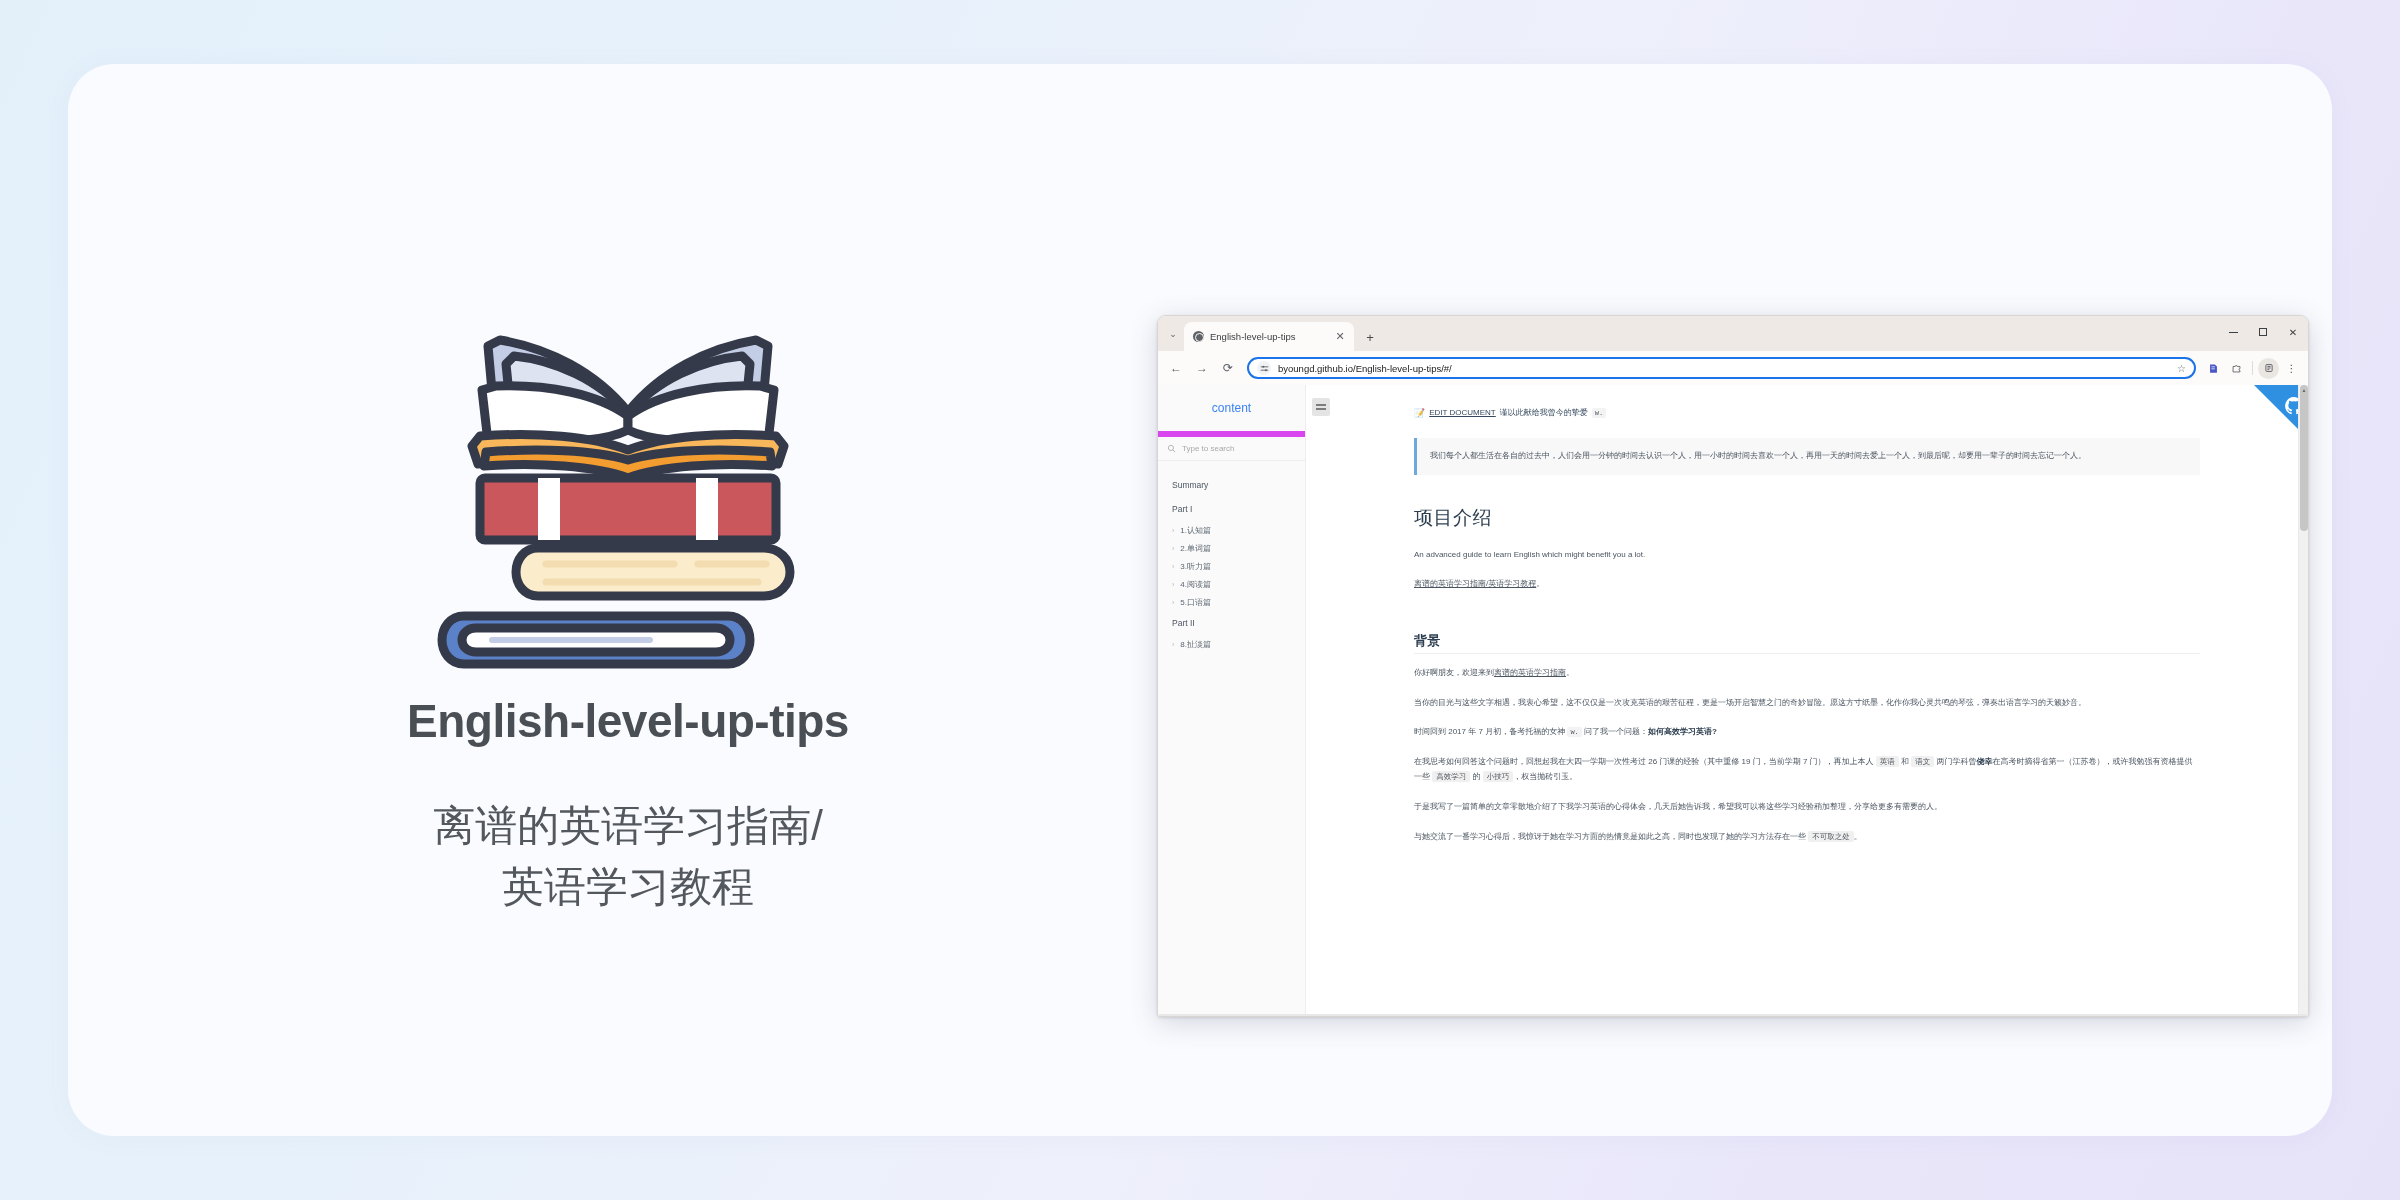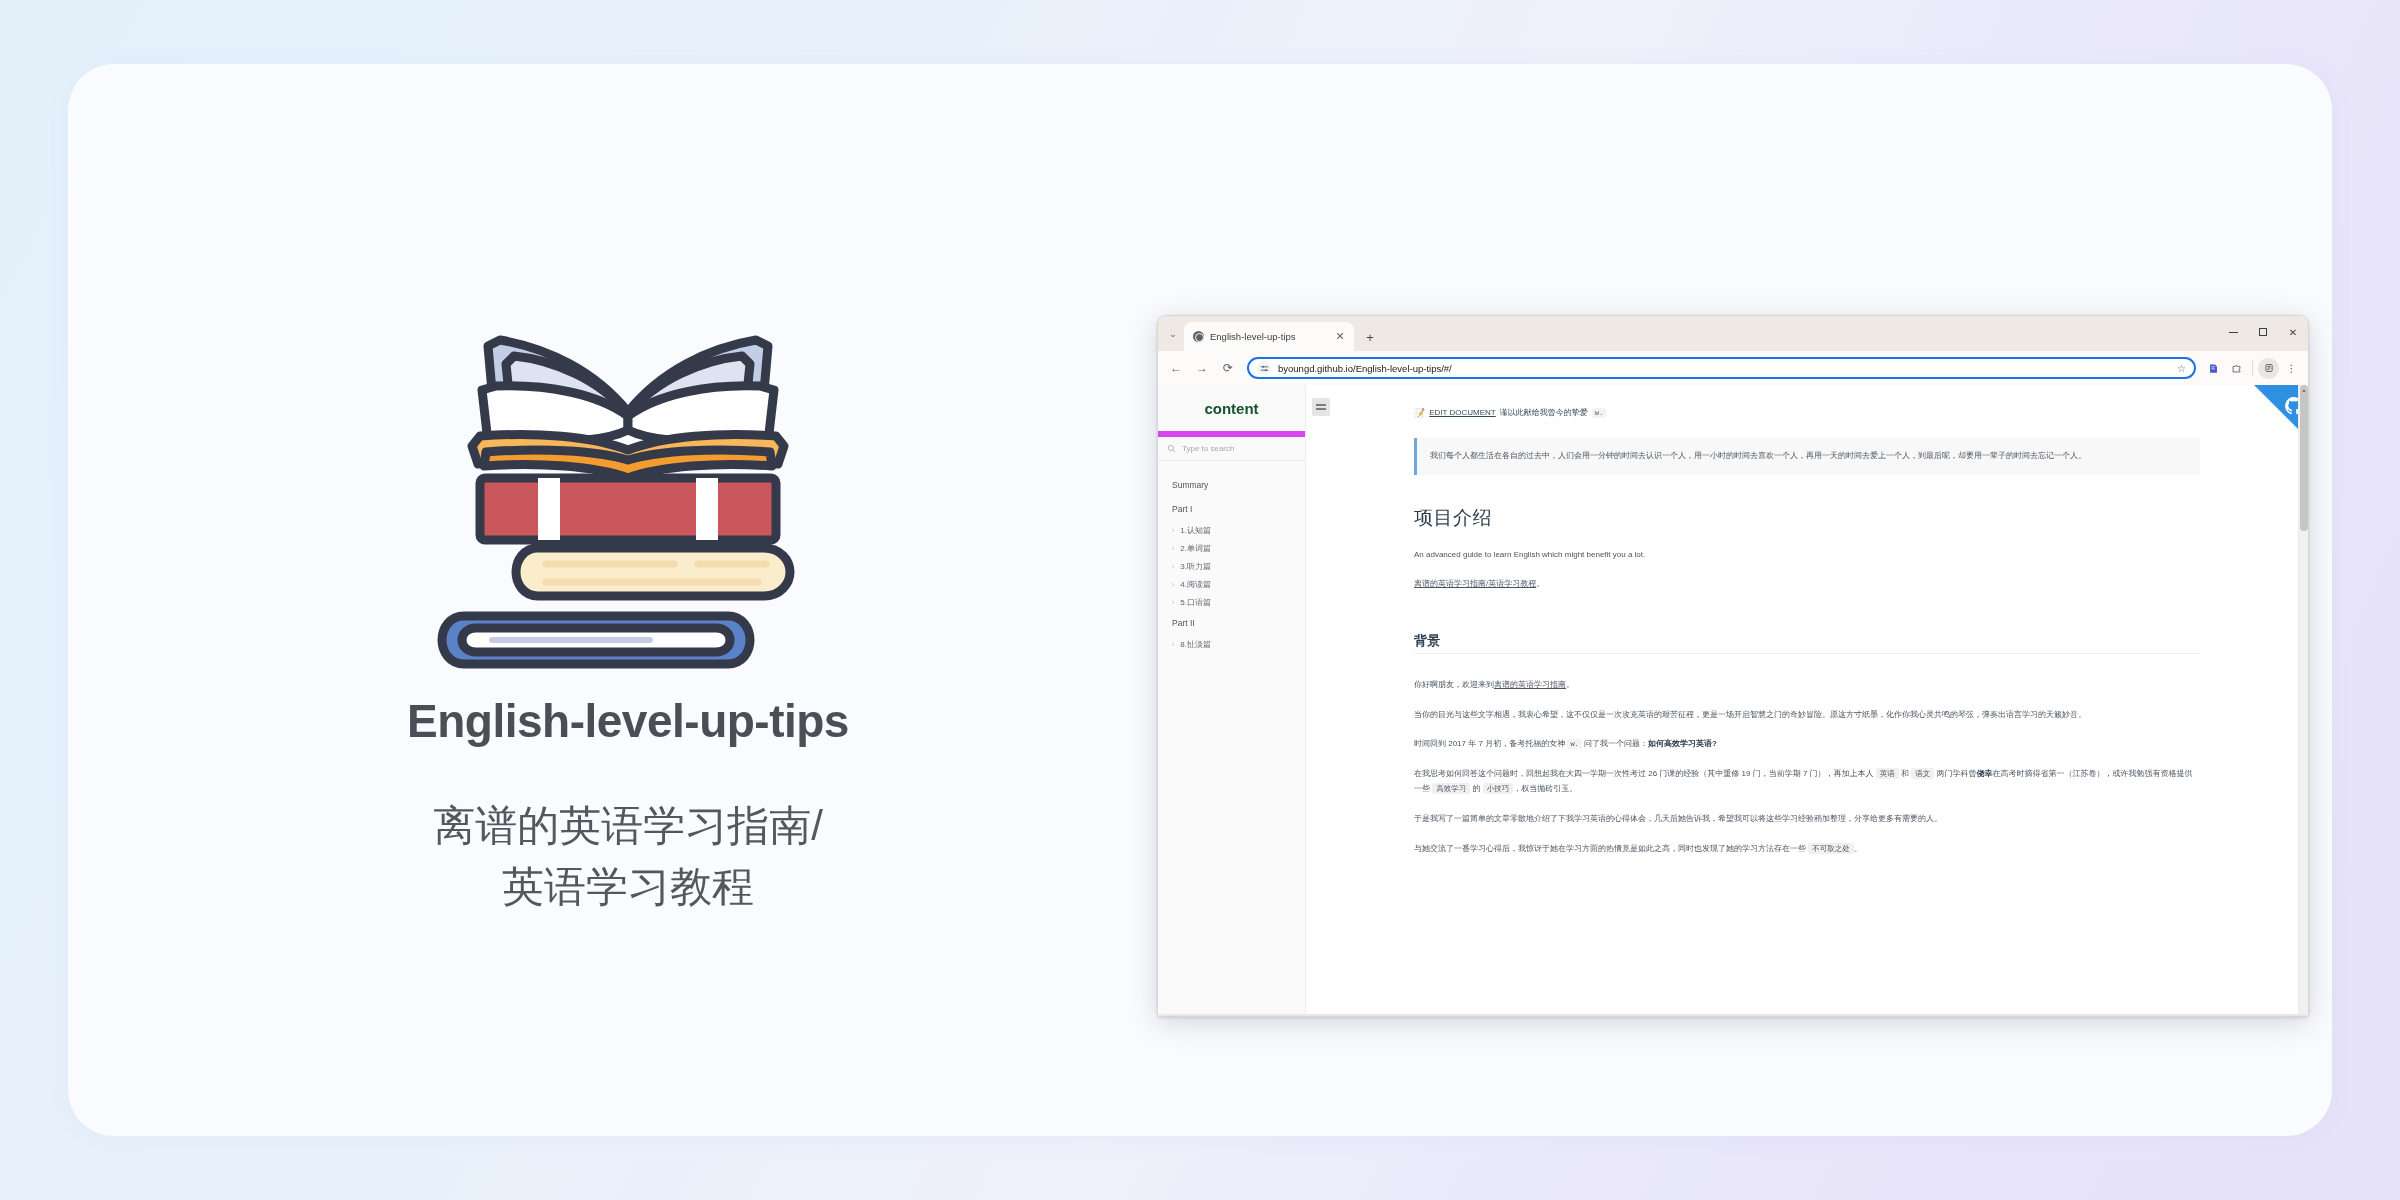--- a/index.html
+++ b/index.html
@@ -190,23 +190,23 @@
     width: 148px;
     background: #fafafa;
     border-right: 1px solid #eee;
     flex: none;
     font-size: 8px;
     color: #505d6b;
   }
   .sb-brand {
     height: 46px;
     display: flex; align-items: center; justify-content: center;
-    font-size: 15px;
-    color: #14532d;
-    font-weight: 700;
+    font-size: 12px;
+    color: #3b82f6;
+    font-weight: 400;
   }
   .sb-search {
     border-top: 6px solid #d946ef;
     border-bottom: 1px solid #eee;
     height: 30px;
     display: flex; align-items: center;
     padding: 0 9px; gap: 6px;
   }
   .sb-search svg { width: 9px; height: 9px; flex: none; }
   .sb-search-input {
@@ -287,21 +287,21 @@
     padding-bottom: 3px;
     border-bottom: 1px solid #eee;
     letter-spacing: 0.3px;
   }
   p.doc-p {
     font-size: 8px;
     line-height: 1.95;
     color: #4a5560;
     margin-top: 14px;
   }
-  p.doc-p:first-of-type { margin-top: 12px; }
+  p.doc-p:first-of-type { margin-top: 0; }
   .doc-link {
     color: #4a5560; text-decoration: underline;
   }
   .inline-code {
     background: #f0f0f0;
     border-radius: 2px;
     padding: 1px 4px;
     font-size: 7.5px;
     color: #50565e;
     font-family: "Liberation Sans", sans-serif;

